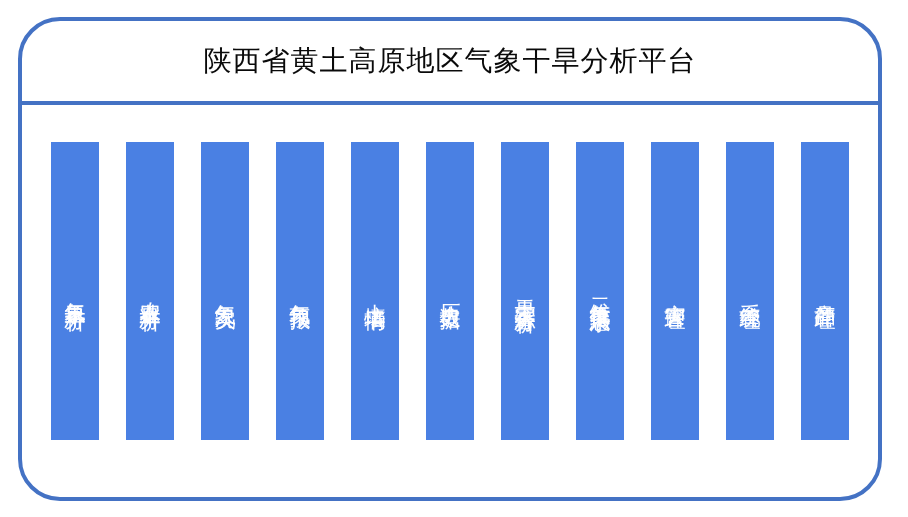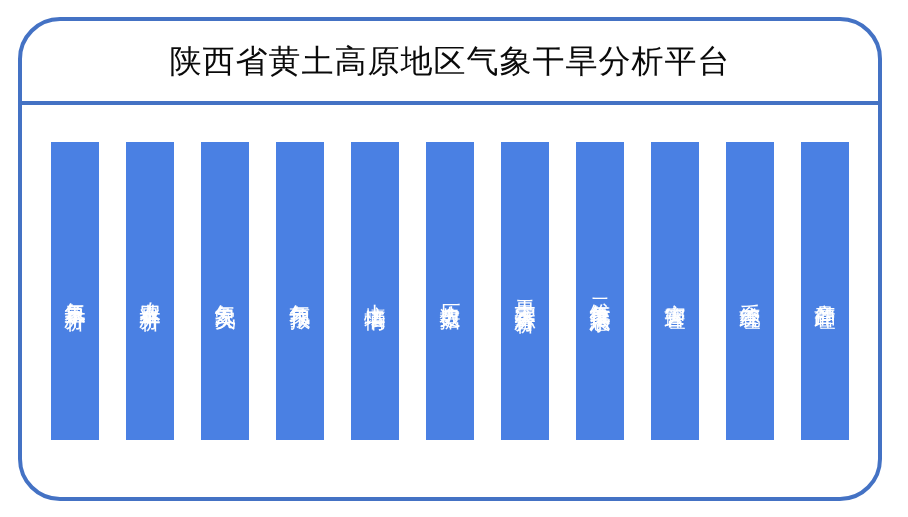--- a/index.html
+++ b/index.html
@@ -37,21 +37,21 @@
     left: 0;
     top: 0;
     width: 100%;
     height: 80px;
     display: flex;
     align-items: center;
     justify-content: center;
   }
 
   .header-title {
-    font-size: 32px;
+    font-size: 28px;
     line-height: 40px;
     font-weight: 400;
     color: #0a0a0a;
     letter-spacing: 1px;
     white-space: nowrap;
     font-family: "DejaVu Sans", "Liberation Sans", sans-serif;
   }
 
   .header-divider {
     position: absolute;

